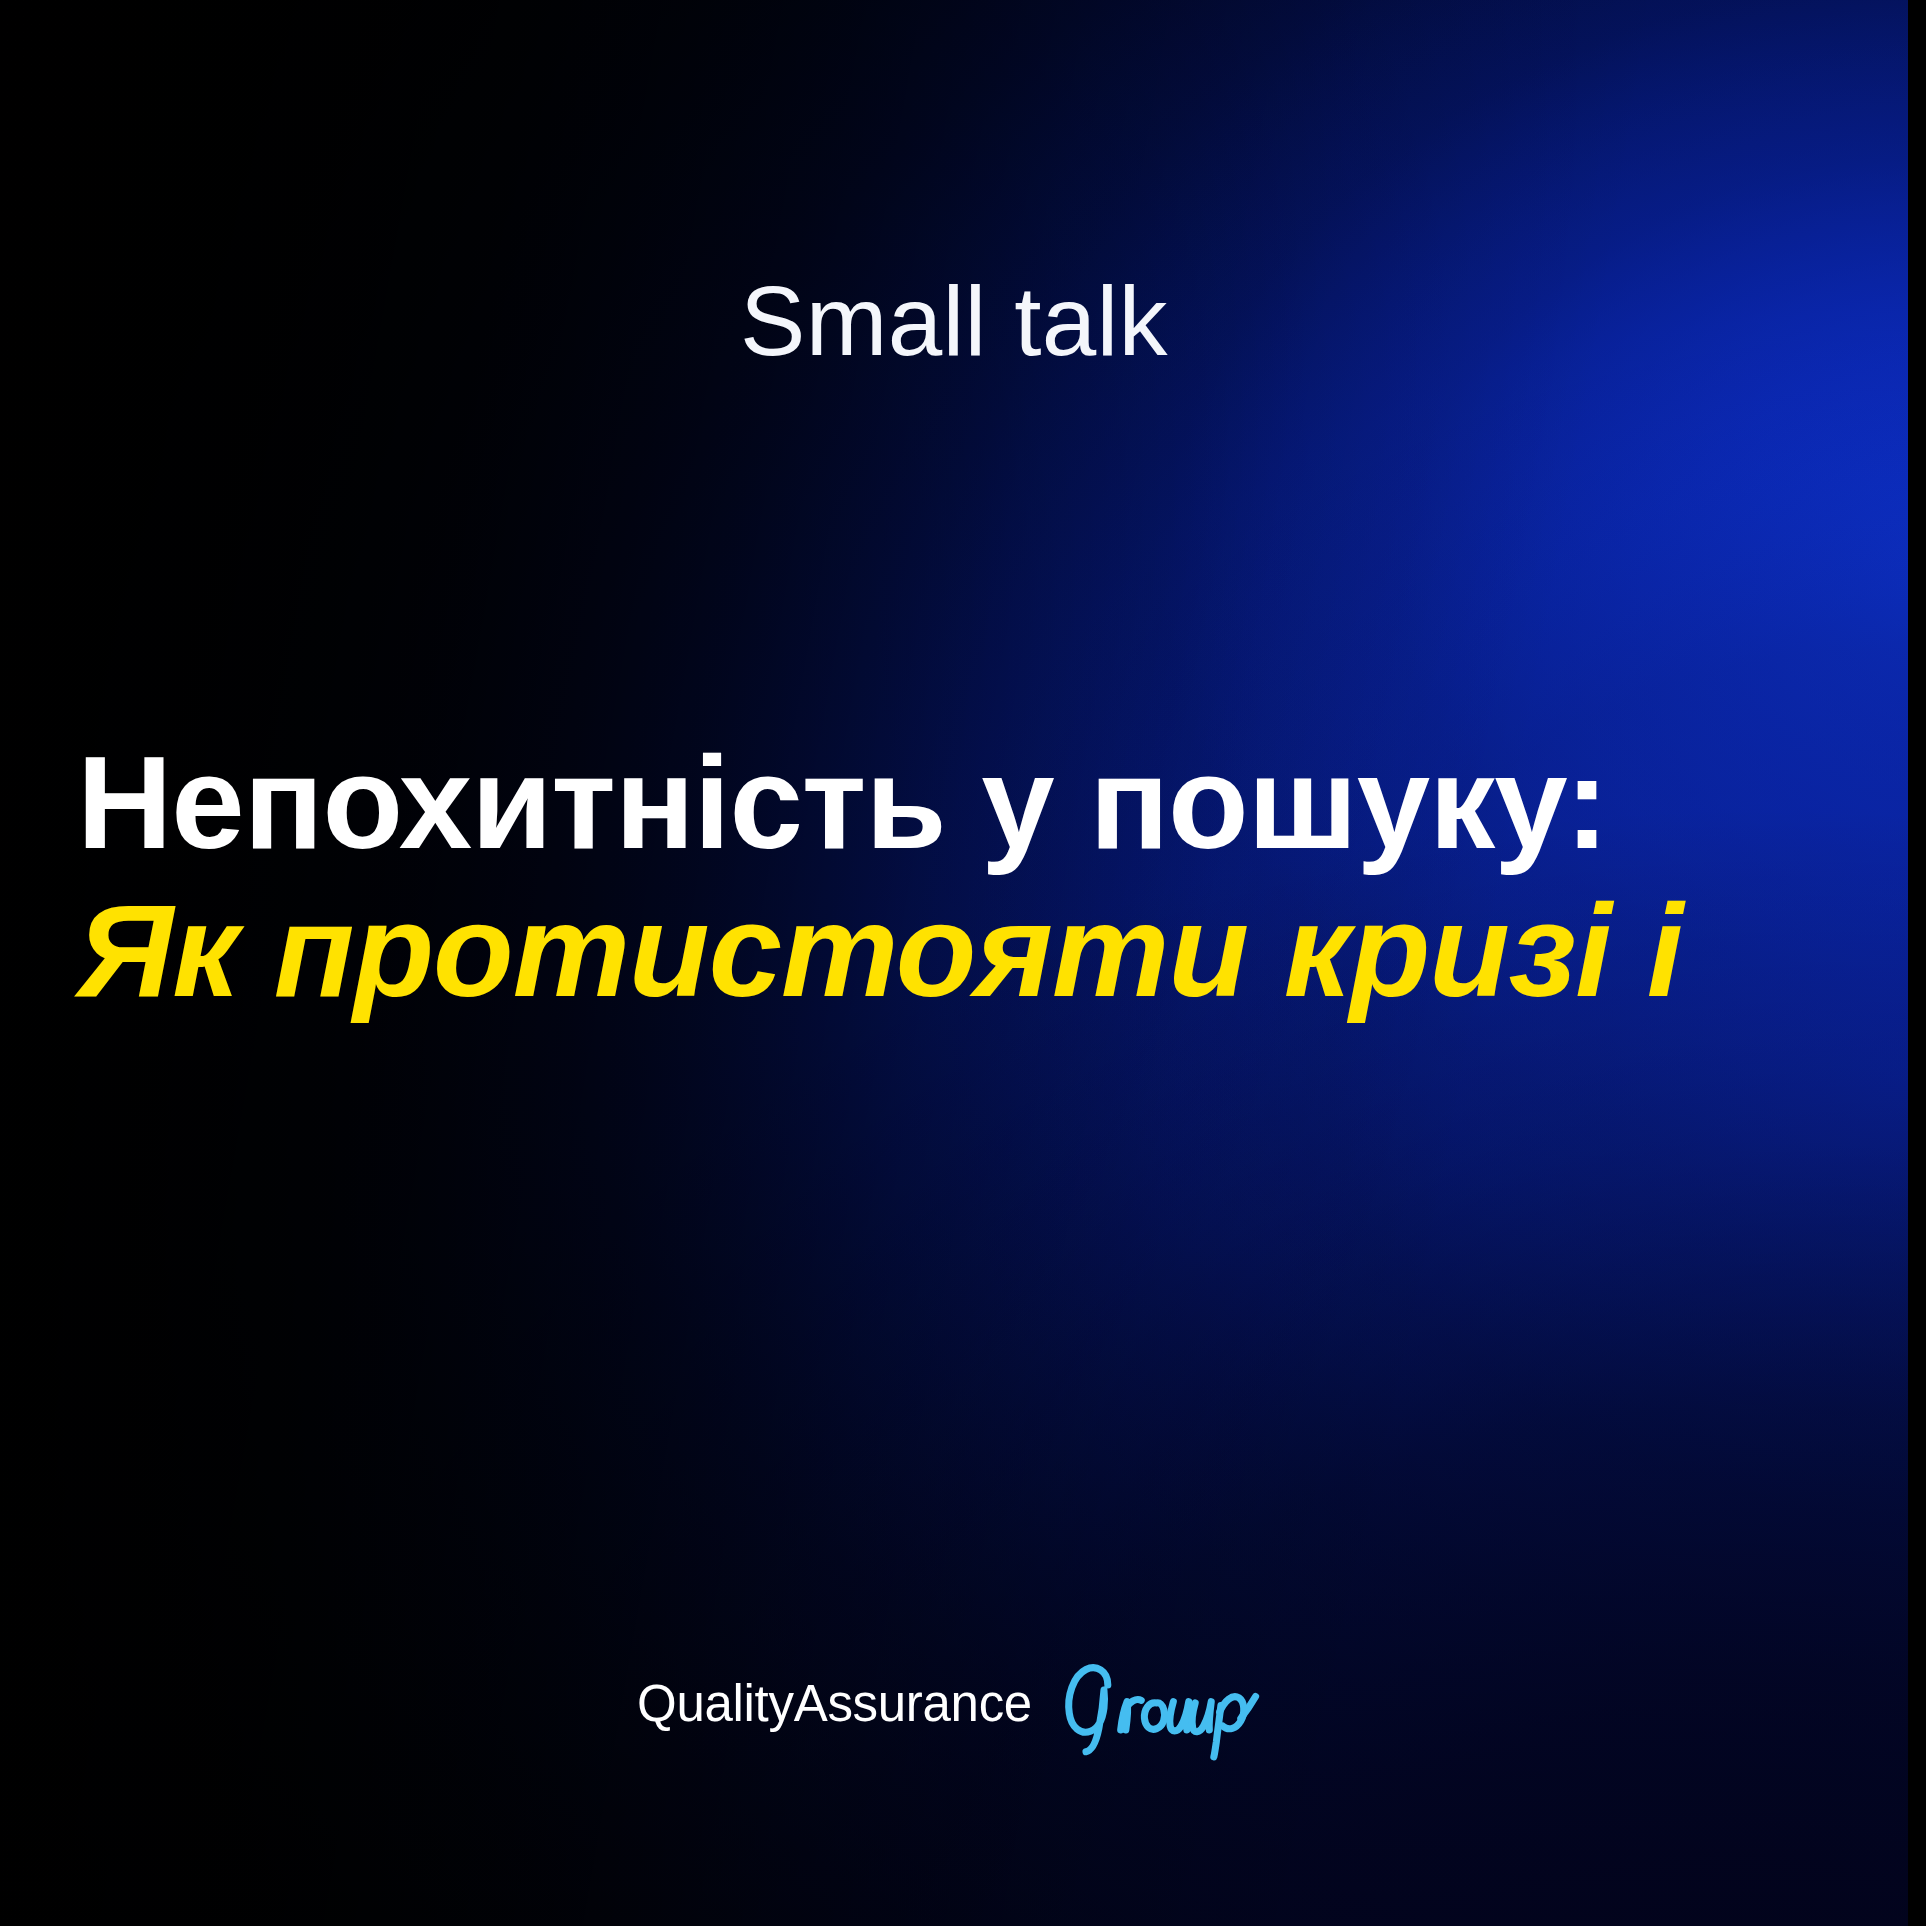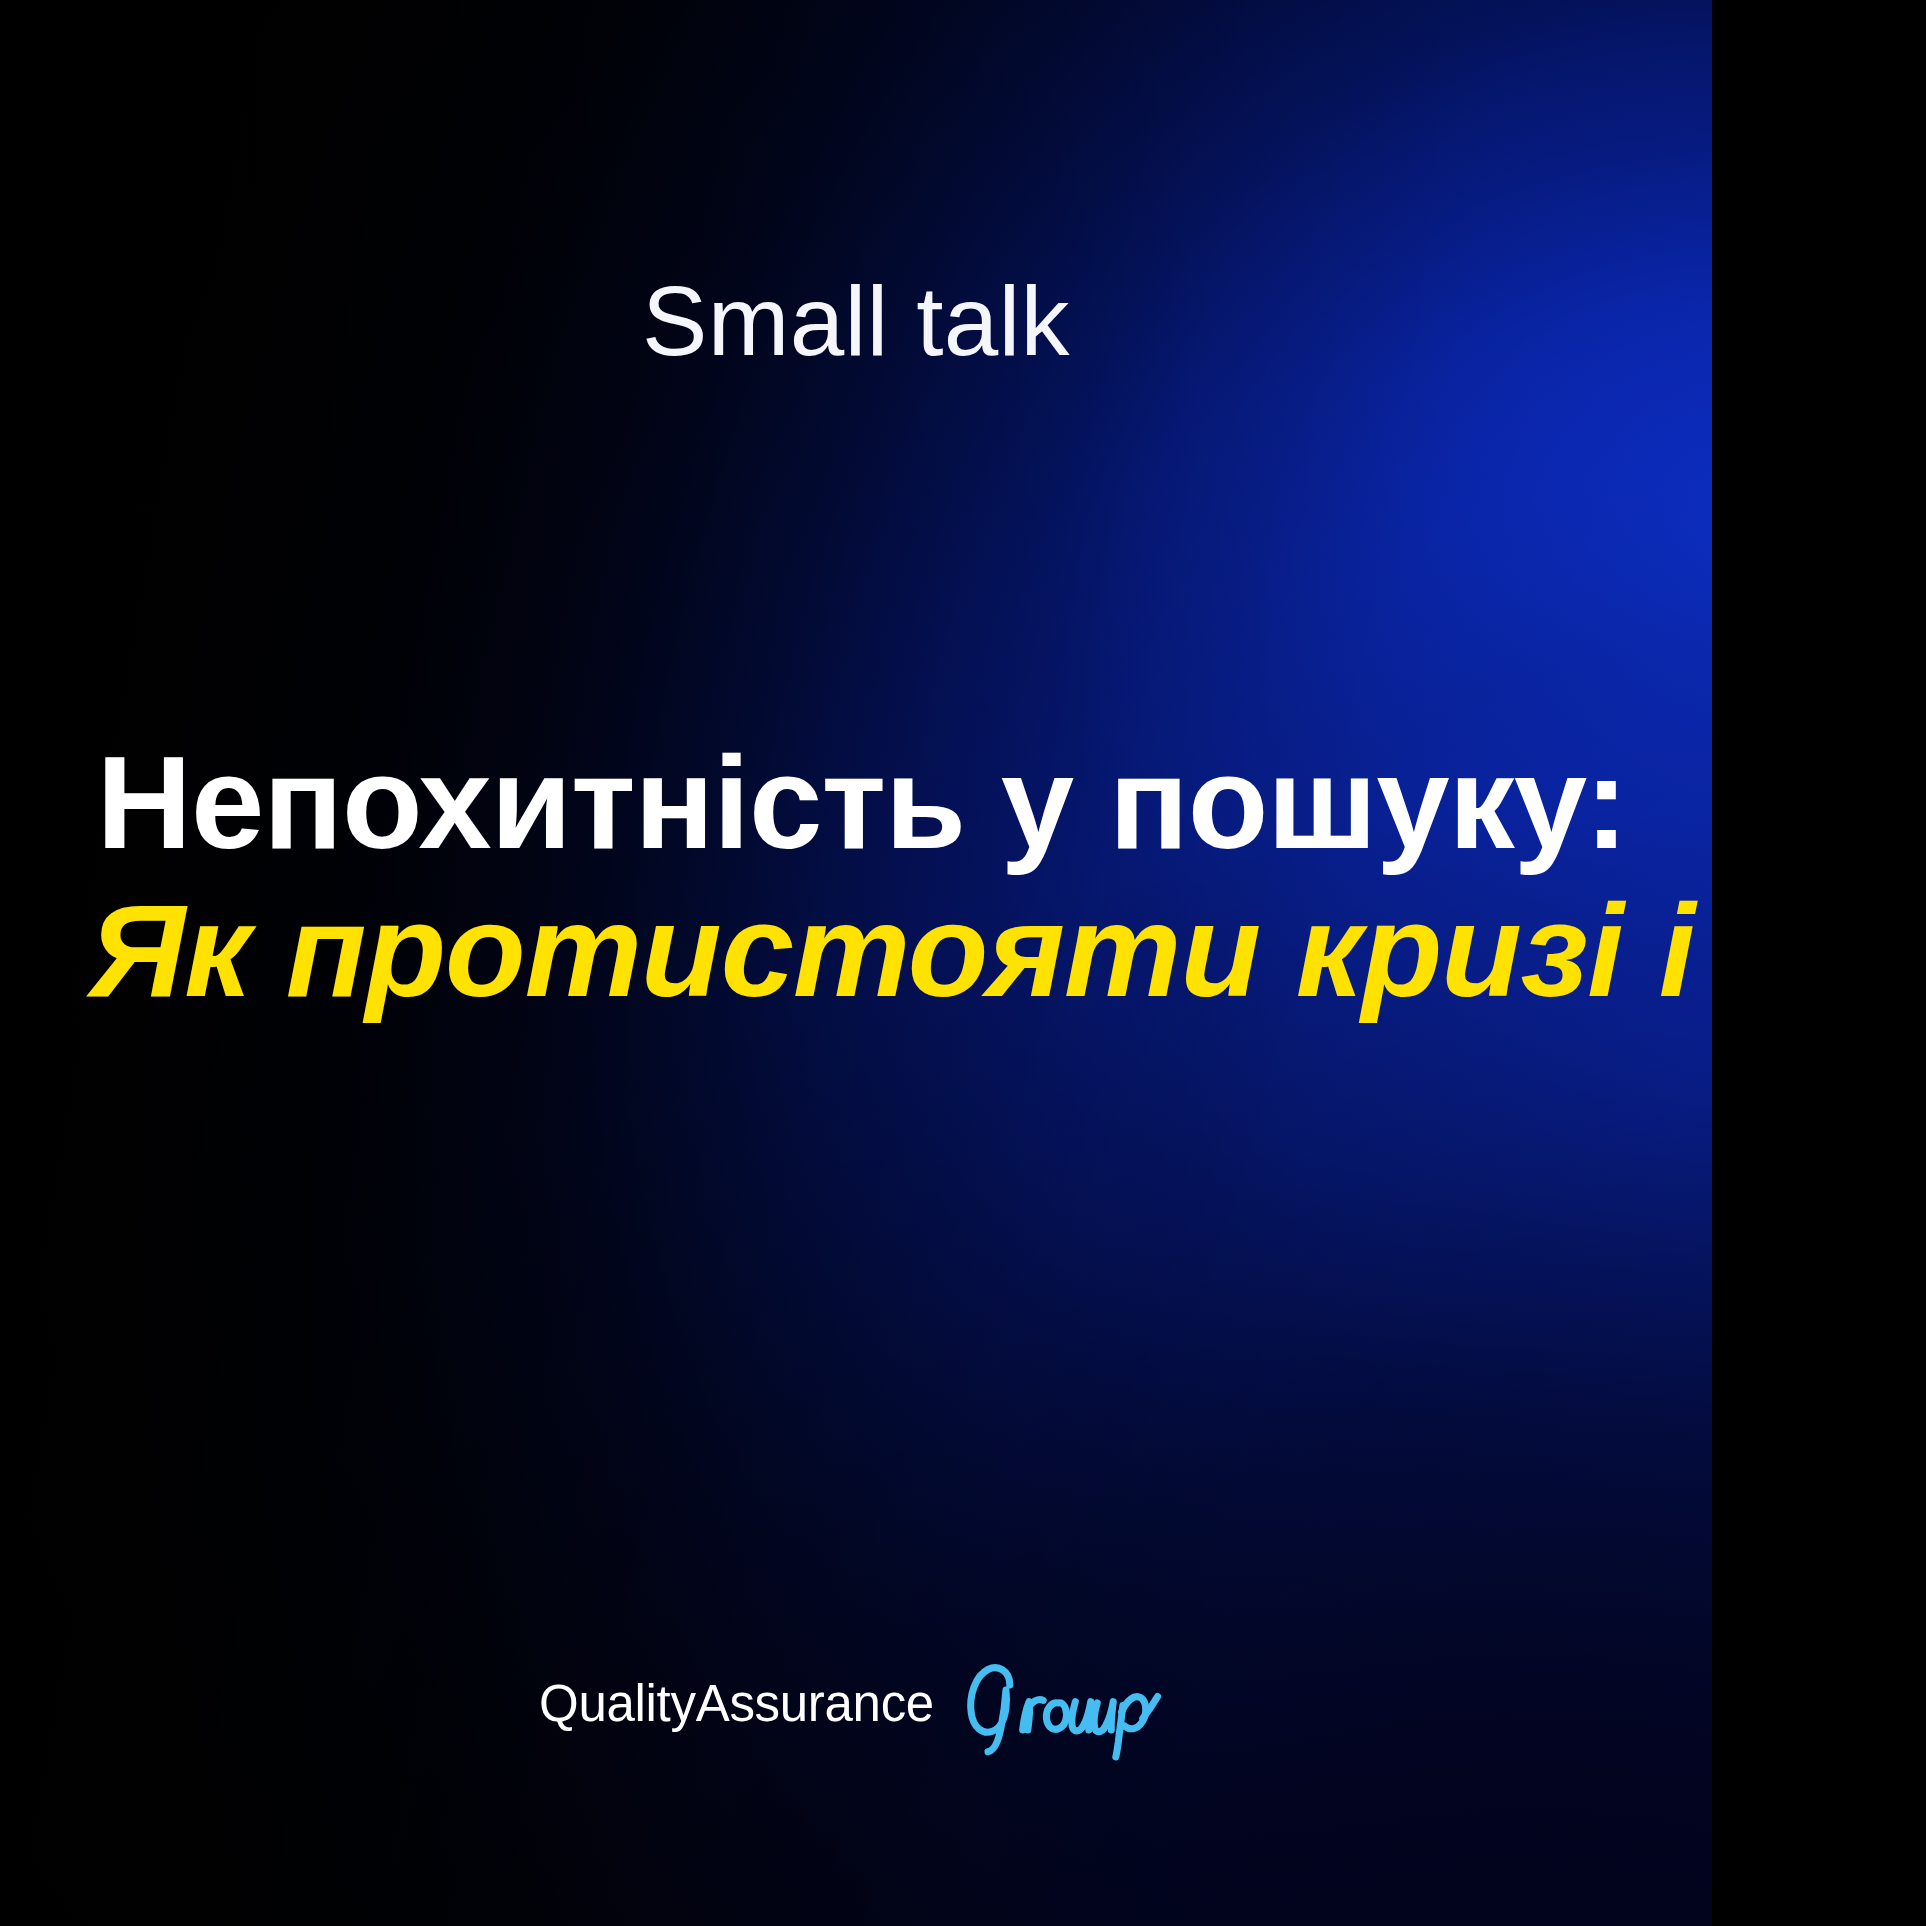--- a/index.html
+++ b/index.html
@@ -4,21 +4,21 @@
 <title>Small talk — social card</title>
 <style>
   html, body {
     margin: 0;
     padding: 0;
     background: #000;
   }
 
   .card {
     position: relative;
-    width: 1712px;
+    width: 1908px;
     height: 1926px;
     overflow: hidden;
     background: #010104;
     font-family: "Liberation Sans", "DejaVu Sans", sans-serif;
     -webkit-font-smoothing: antialiased;
   }
 
   
   .bg-base {
     position: absolute;
@@ -120,28 +120,26 @@
     letter-spacing: 0.3px;
     color: #f4f6fb;
     white-space: nowrap;
   }
 
   .headline {
     position: absolute;
     top: 729px;
     left: 0;
     right: 0;
-    text-align: center;
     font-size: 132px;
     line-height: 1.12;
     font-weight: 700;
     letter-spacing: -1px;
     padding: 0 77px;
     box-sizing: border-box;
-    margin-left: 12px;
   }
 
   .headline .hl-line {
     display: block;
     white-space: nowrap;
   }
 
   .hl-white {
     color: #ffffff;
   }

